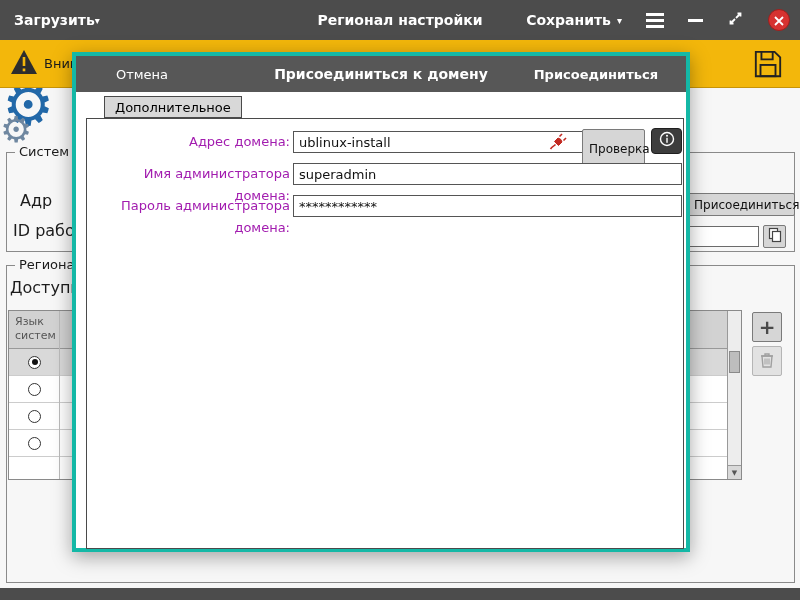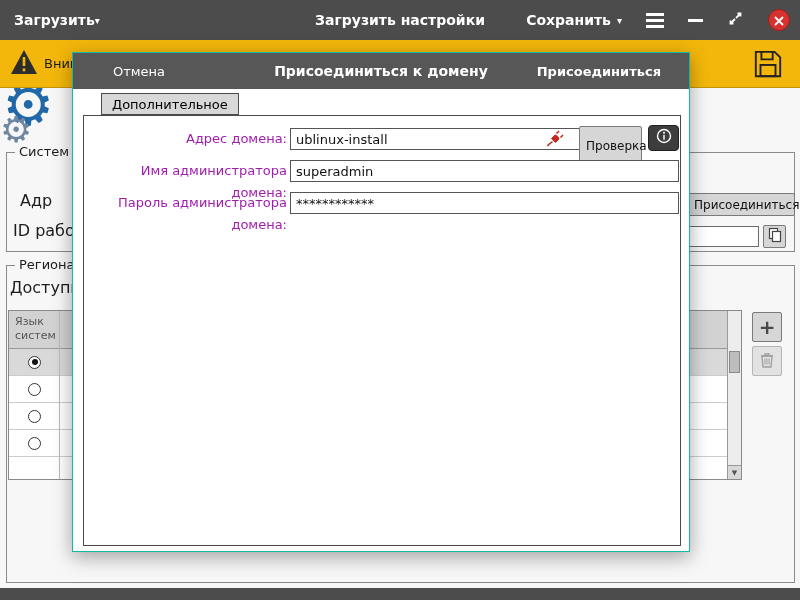--- a/index.html
+++ b/index.html
@@ -46,21 +46,21 @@
   .vthumb { position:absolute; left:1px; right:1px; top:40px; height:22px; background:#bdbdbd; border:1px solid #8a8a8a; }
   .varrow { position:absolute; left:0; right:0; bottom:0; height:14px; background:#d9d9d9; border-top:1px solid #999; font-size:7px; color:#555; text-align:center; line-height:14px; cursor:pointer; }
 
   .sq-btn { position:absolute; width:30px; height:30px; display:flex; align-items:center; justify-content:center; }
   .plus-glyph { font-size:20px; font-weight:bold; color:#4a4a4a; line-height:1; }
 
   
   .bottombar { position:absolute; left:0; top:588px; width:800px; height:12px; background:#4c4c4c; z-index:3; }
 
   
-  .dialog { position:absolute; left:72px; top:52px; width:618px; height:500px; background:#fff; border:1px solid #14b8a6; box-shadow:0 5px 18px rgba(0,0,0,.35); z-index:10; }
+  .dialog { position:absolute; left:72px; top:52px; width:618px; height:500px; background:#fff; border:4px solid #14b8a6; box-shadow:0 5px 18px rgba(0,0,0,.35); z-index:10; }
   .dlg-header { position:absolute; left:0; top:0; right:0; height:36px; background:#575757; color:#fff; display:flex; align-items:center; }
   .dlg-cancel { margin-left:40px; font-size:13px; cursor:pointer; }
   .dlg-title { position:absolute; left:0; right:0; text-align:center; font-size:14px; font-weight:bold; pointer-events:none; }
   .dlg-join { margin-left:auto; margin-right:28px; font-size:13px; font-weight:bold; cursor:pointer; }
   .tabs { position:absolute; left:28px; top:40px; height:23px; display:flex; }
   .tab { height:22px; padding:0 10px; font-size:13px; border:1px solid #4a4a4a; background:#d8d8d8; display:flex; align-items:center; cursor:pointer; }
   .tab.active { background:#fff; height:23px; border-bottom:1px solid #fff; position:relative; z-index:2; }
   .panel { position:absolute; left:10px; top:62px; width:598px; height:431px; border:1px solid #4a4a4a; background:#fff; z-index:1; }
   .frow-label { position:absolute; width:203px; text-align:right; font-size:13px; color:#a21caf; line-height:22px; }
   .frow-input { position:absolute; height:22px; border:1px solid #555; font-family:"DejaVu Sans",sans-serif; font-size:13px; padding:1px 5px; color:#111; background:#fff; }
@@ -71,21 +71,21 @@
 </head>
 <body>
 
 <div class="screen">
 
   <header class="topbar">
     <div class="tb-load">
       <span>Загрузить</span>
       <span class="caret">▾</span>
     </div>
-    <div class="tb-title">Загрузить настройки</div>
+    <div class="tb-title">Регионал настройки</div>
     <div class="tb-right">
       <div class="tb-save">
         <span>Сохранить</span>
         <span class="caret">▾</span>
       </div>
       <div class="hamburger">
           <i></i>
           <i></i>
           <i></i>
         </div>

